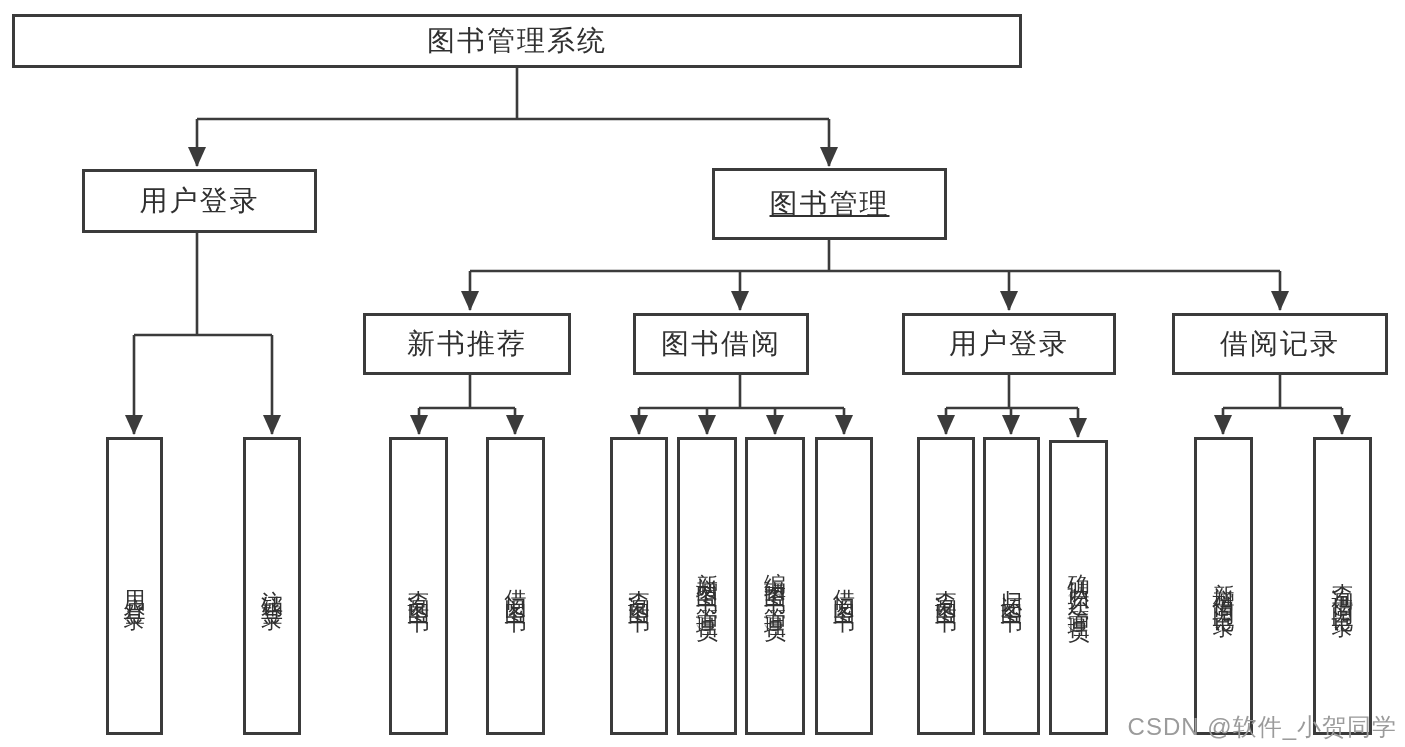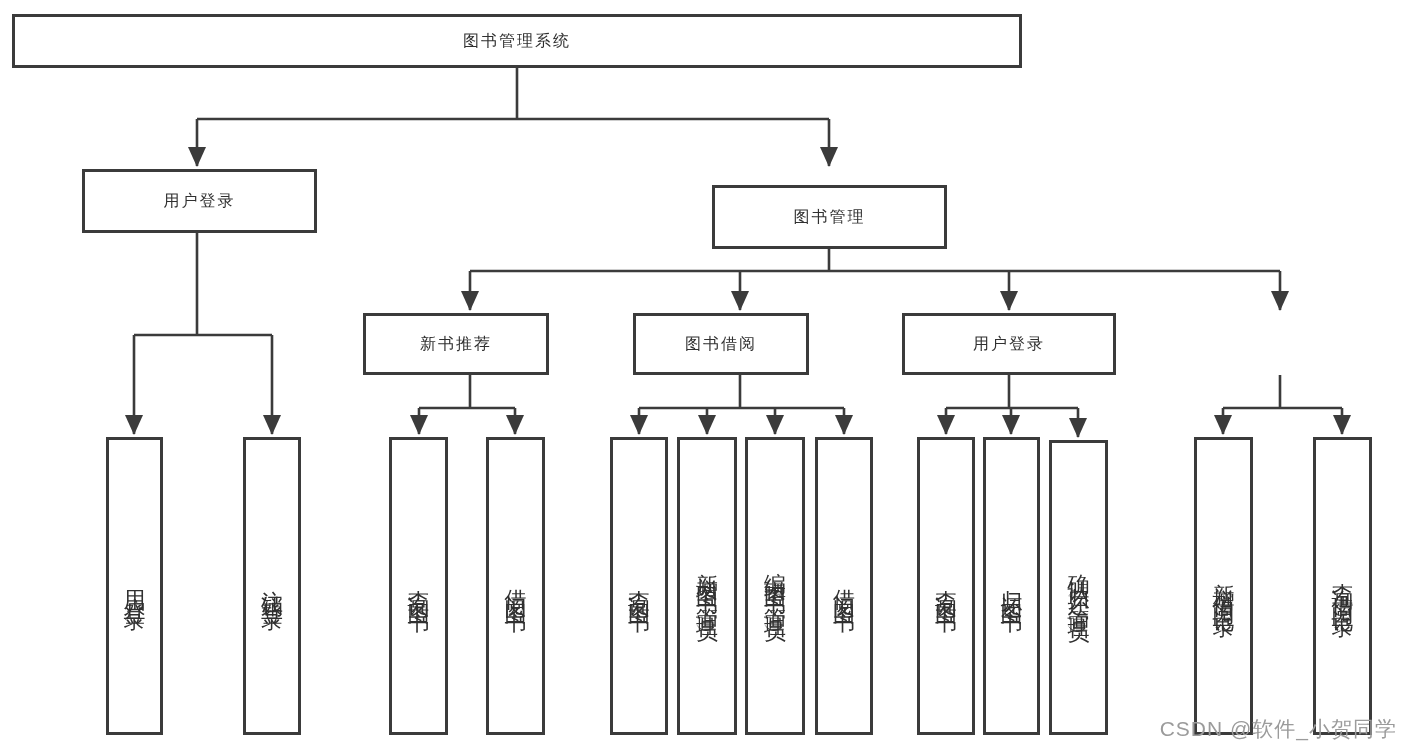--- a/index.html
+++ b/index.html
@@ -35,36 +35,36 @@
     position:absolute;
     box-sizing:border-box;
     border:3px solid var(--line);
     background:var(--background);
     display:flex;
     align-items:center;
     justify-content:center;
     color:var(--text);
   }
   .h-node{
-    font-size:16px;
+    font-size:28px;
     letter-spacing:2px;
     white-space:nowrap;
   }
   .v-node span{
     writing-mode:vertical-rl;
     text-orientation:mixed;
     font-size:22px;
     line-height:1.1;
     letter-spacing:7px;
   }
   .watermark{
     position:absolute;
     right:8px;
     bottom:4px;
-    font-size:21px;
+    font-size:24px;
     letter-spacing:1px;
     color:var(--watermark);
     white-space:nowrap;
   }
 </style>
 </head>
 <body>
 
 <div class="canvas">
 
@@ -109,32 +109,35 @@
     <path class="wire" d="M1342 408 V434" marker-end="url(#arrow)"></path>
   </svg>
 
   <div class="node h-node" style="left:12px;top:14px;width:1010px;height:54px;">
     <span>图书管理系统</span>
   </div>
 
   <div class="node h-node" style="left:82px;top:169px;width:235px;height:64px;">
     <span>用户登录</span>
   </div>
-  <div class="node h-node" style="left:712px;top:185px;width:235px;height:64px;">
+  <div class="node h-node" style="left:712px;top:168px;width:235px;height:72px;text-decoration:underline;">
     <span>图书管理</span>
   </div>
 
-  <div class="node h-node" style="left:363px;top:313px;width:186px;height:62px;">
+  <div class="node h-node" style="left:363px;top:313px;width:208px;height:62px;">
     <span>新书推荐</span>
   </div>
   <div class="node h-node" style="left:633px;top:313px;width:176px;height:62px;">
     <span>图书借阅</span>
   </div>
   <div class="node h-node" style="left:902px;top:313px;width:214px;height:62px;">
     <span>用户登录</span>
+  </div>
+  <div class="node h-node" style="left:1172px;top:313px;width:216px;height:62px;">
+    <span>借阅记录</span>
   </div>
 
   <div class="node v-node" style="left:106px;top:437px;width:57px;height:298px;">
     <span>用户登录</span>
   </div>
   <div class="node v-node" style="left:243px;top:437px;width:58px;height:298px;">
     <span>注销登录</span>
   </div>
 
   <div class="node v-node" style="left:389px;top:437px;width:59px;height:298px;">

